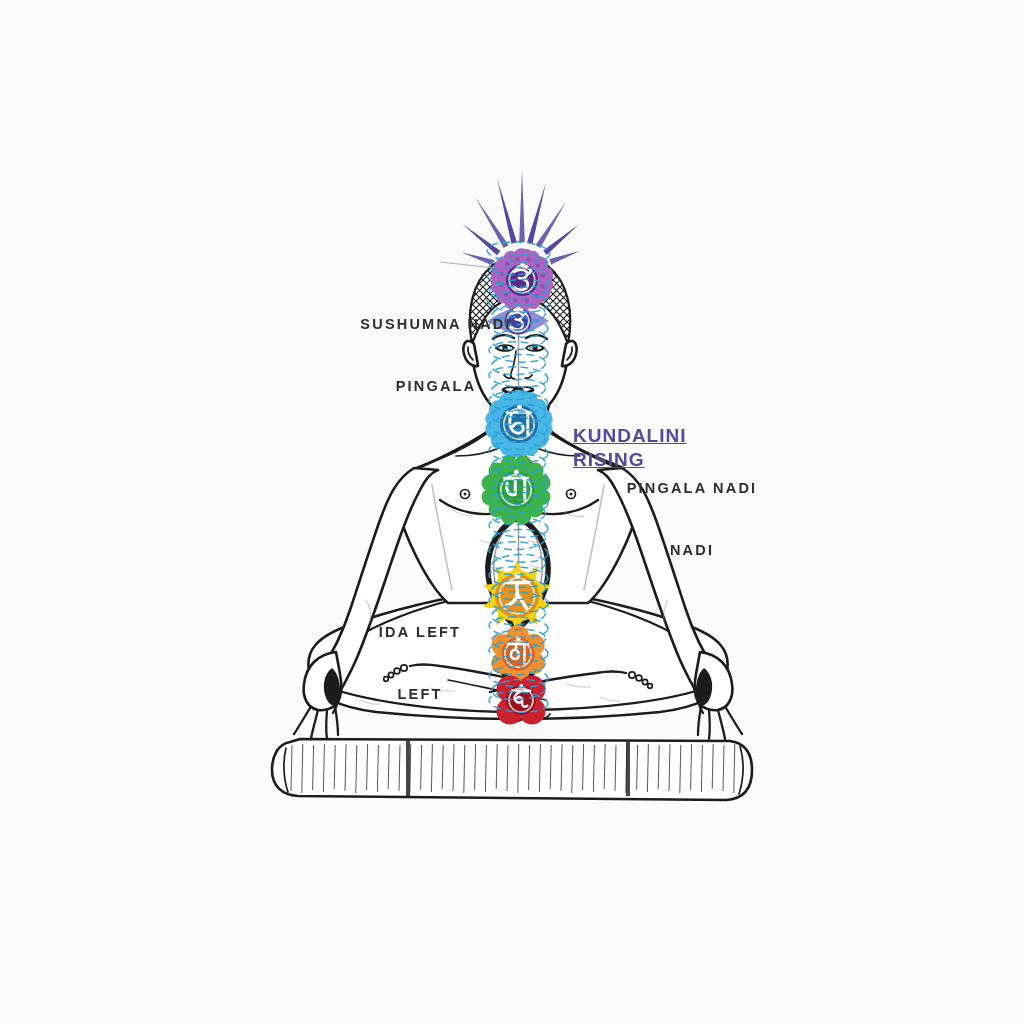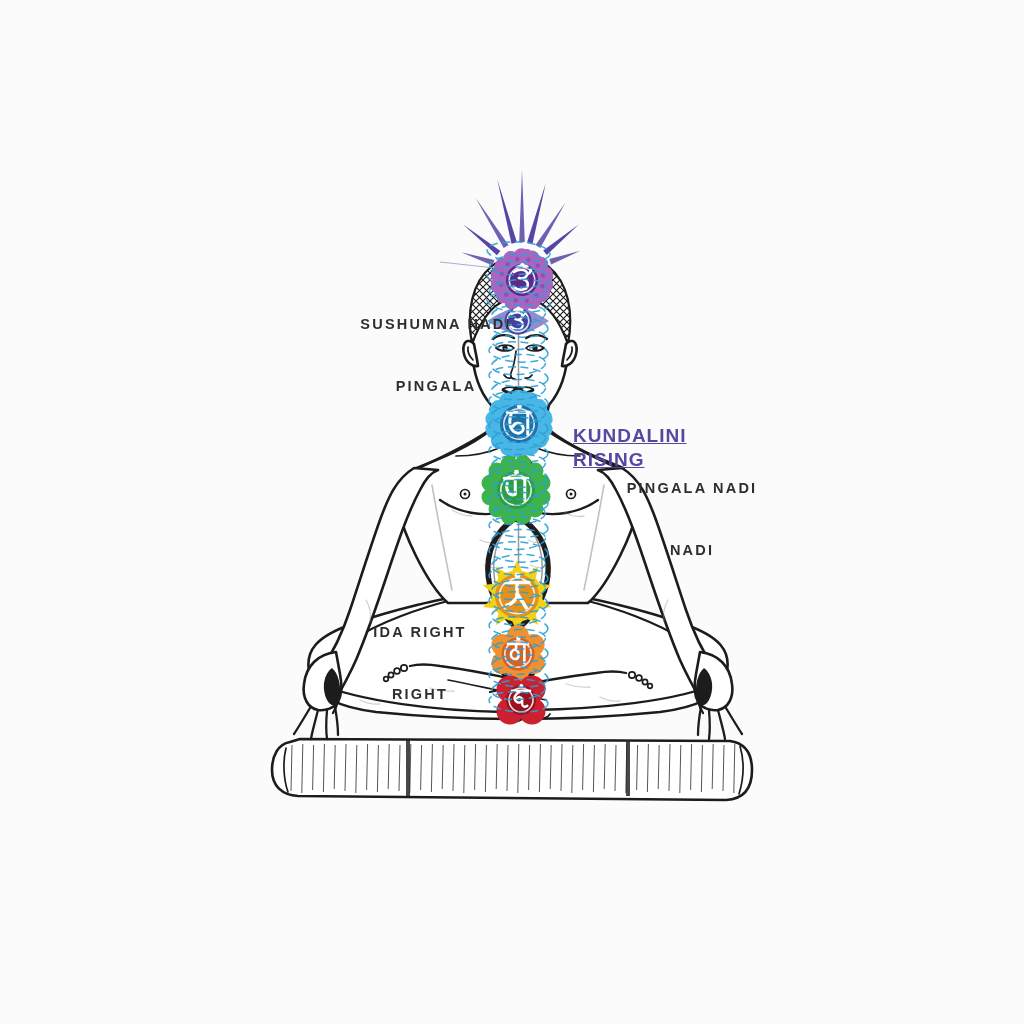--- a/index.html
+++ b/index.html
@@ -437,16 +437,16 @@
     <span class="ln">PINGALA</span>
   </div>
   <div class="lbl kundalini">
     <span class="ln">KUNDALINI RISING</span>
   </div>
   <div class="lbl pingala">
     <span class="ln">PINGALA NADI</span>
     <span class="ln">NADI</span>
   </div>
   <div class="lbl ida">
-    <span class="ln">IDA RIGHT</span>
-    <span class="ln">RIGHT</span>
+    <span class="ln">IDA LEFT</span>
+    <span class="ln">LEFT</span>
   </div>
 </div>
 
 </body></html>

